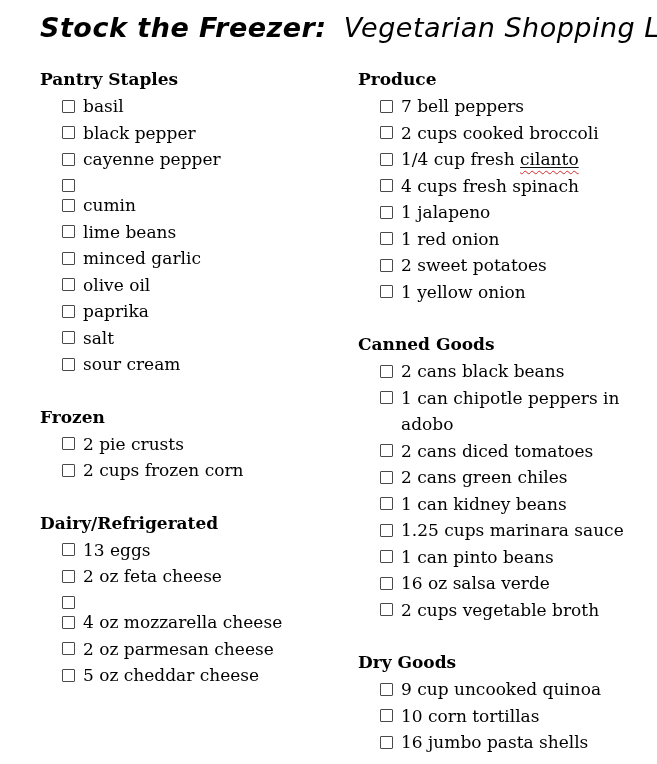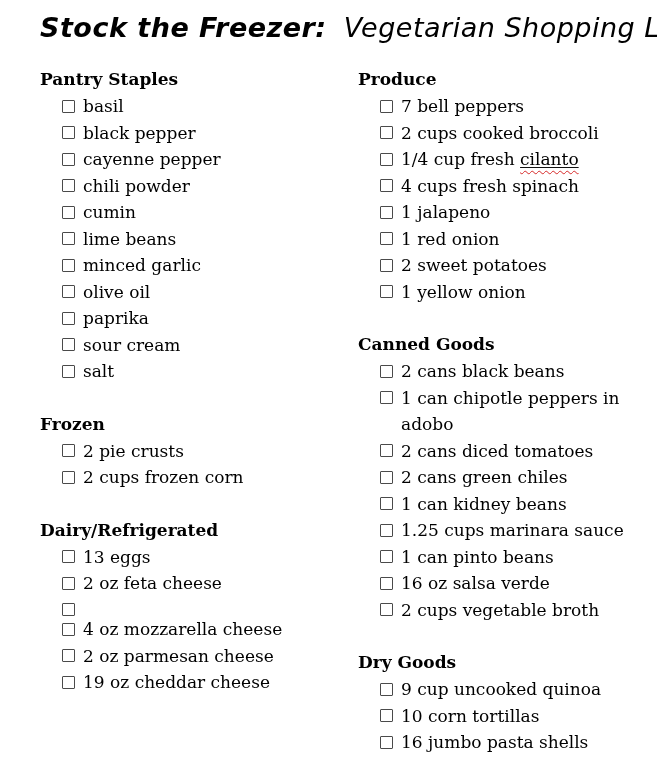--- a/index.html
+++ b/index.html
@@ -103,21 +103,20 @@
           <div class="item">
               <span class="cb"></span>
               <span class="lbl">black pepper</span>
             </div>
           <div class="item">
               <span class="cb"></span>
               <span class="lbl">cayenne pepper</span>
             </div>
           <div class="item">
               <span class="cb"></span>
-              <span class="lbl">chili powder</span>
             </div>
           <div class="item">
               <span class="cb"></span>
               <span class="lbl">cumin</span>
             </div>
           <div class="item">
               <span class="cb"></span>
               <span class="lbl">lime beans</span>
             </div>
           <div class="item">
@@ -127,26 +126,26 @@
           <div class="item">
               <span class="cb"></span>
               <span class="lbl">olive oil</span>
             </div>
           <div class="item">
               <span class="cb"></span>
               <span class="lbl">paprika</span>
             </div>
           <div class="item">
               <span class="cb"></span>
+              <span class="lbl">salt</span>
+            </div>
+          <div class="item">
+              <span class="cb"></span>
               <span class="lbl">sour cream</span>
             </div>
-          <div class="item">
-              <span class="cb"></span>
-              <span class="lbl">salt</span>
-            </div>
         </div>
       </div>
 
       <div class="section">
         <h2 class="section-heading">Frozen</h2>
         <div class="items">
           <div class="item">
               <span class="cb"></span>
               <span class="lbl">2 pie crusts</span>
             </div>
@@ -174,21 +173,21 @@
           <div class="item">
               <span class="cb"></span>
               <span class="lbl">4 oz mozzarella cheese</span>
             </div>
           <div class="item">
               <span class="cb"></span>
               <span class="lbl">2 oz parmesan cheese</span>
             </div>
           <div class="item">
               <span class="cb"></span>
-              <span class="lbl">19 oz cheddar cheese</span>
+              <span class="lbl">5 oz cheddar cheese</span>
             </div>
         </div>
       </div>
 
     </div>
 
     <div class="col-right">
 
       <div class="section">
         <h2 class="section-heading">Produce</h2>

